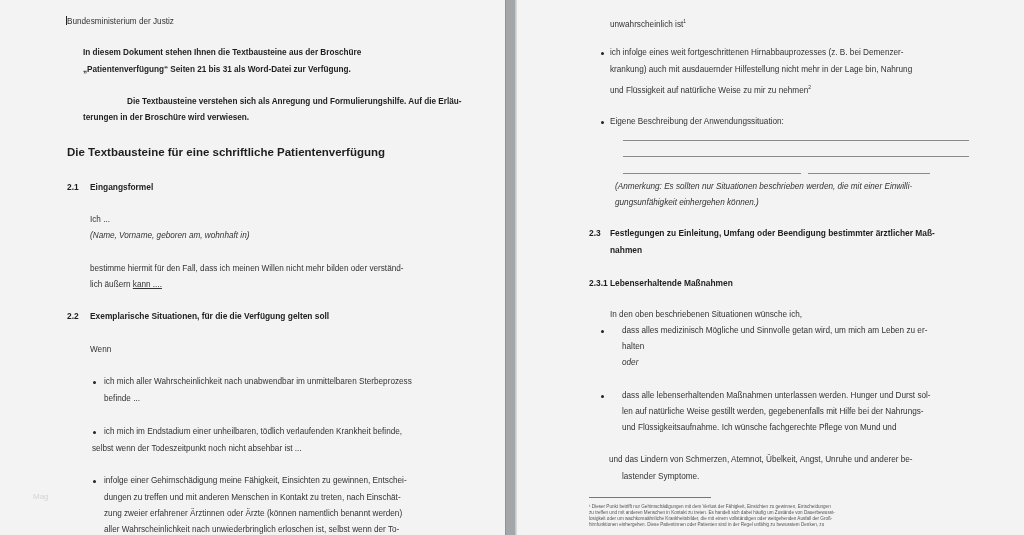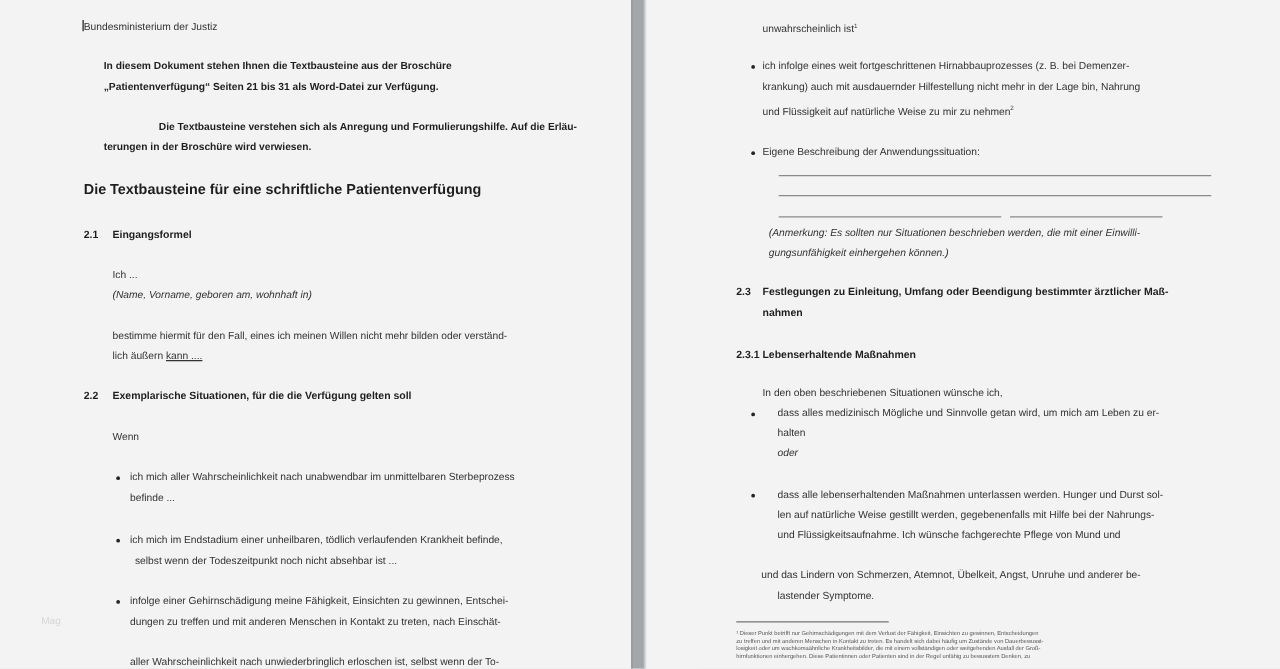--- a/index.html
+++ b/index.html
@@ -39,39 +39,40 @@
   <div class="abs t b" style="left:67px; top:113px;">terungen in der Broschüre wird verwiesen.</div>
 
   <div class="abs h1" style="left:67px; top:146px;">Die Textbausteine für eine schriftliche Patientenverfügung</div>
 
   <div class="abs h2" style="left:67px; top:182px;">2.1</div>
   <div class="abs h2" style="left:90px; top:182px;">Eingangsformel</div>
 
   <div class="abs t" style="left:90px; top:215px;">Ich ...</div>
   <div class="abs t i" style="left:90px; top:231px;">(Name, Vorname, geboren am, wohnhaft in)</div>
 
-  <div class="abs t" style="left:90px; top:264px;">bestimme hiermit für den Fall, eines ich meinen Willen nicht mehr bilden oder verständ-</div>
+  <div class="abs t" style="left:90px; top:264px;">bestimme hiermit für den Fall, dass ich meinen Willen nicht mehr bilden oder verständ-</div>
   <div class="abs t" style="left:90px; top:280px;"><span>lich äußern </span><span class="u">kann ....</span></div>
 
   <div class="abs h2" style="left:67px; top:311px;">2.2</div>
   <div class="abs h2" style="left:90px; top:311px;">Exemplarische Situationen, für die die Verfügung gelten soll</div>
 
   <div class="abs t" style="left:90px; top:345px;">Wenn</div>
 
   <span class="bullet" style="left:93px; top:381px;"></span>
   <div class="abs t" style="left:104px; top:377px;">ich mich aller Wahrscheinlichkeit nach unabwendbar im unmittelbaren Sterbeprozess</div>
   <div class="abs t" style="left:104px; top:394px;">befinde ...</div>
 
   <span class="bullet" style="left:93px; top:431px;"></span>
   <div class="abs t" style="left:104px; top:427px;">ich mich im Endstadium einer unheilbaren, tödlich verlaufenden Krankheit befinde,</div>
-  <div class="abs t" style="left:108px; top:444px;">selbst wenn der Todeszeitpunkt noch nicht absehbar ist ...</div>
+  <div class="abs t" style="left:92px; top:444px;">selbst wenn der Todeszeitpunkt noch nicht absehbar ist ...</div>
 
   <span class="bullet" style="left:93px; top:480px;"></span>
   <div class="abs t" style="left:104px; top:476px;">infolge einer Gehirnschädigung meine Fähigkeit, Einsichten zu gewinnen, Entschei-</div>
   <div class="abs t" style="left:104px; top:493px;">dungen zu treffen und mit anderen Menschen in Kontakt zu treten, nach Einschät-</div>
+  <div class="abs t" style="left:104px; top:509px;">zung zweier erfahrener Ärztinnen oder Ärzte (können namentlich benannt werden)</div>
   <div class="abs t" style="left:104px; top:525px;">aller Wahrscheinlichkeit nach unwiederbringlich erloschen ist, selbst wenn der To-</div>
 
   <div class="abs faint" style="left:33px; top:492px;">Mag</div>
 </div>
 
 <div class="gutter"></div>
 
 <div class="page" id="page-right">
   <div class="abs t" style="left:93px; top:16px;"><span>unwahrscheinlich ist</span><sup>1</sup></div>
 

